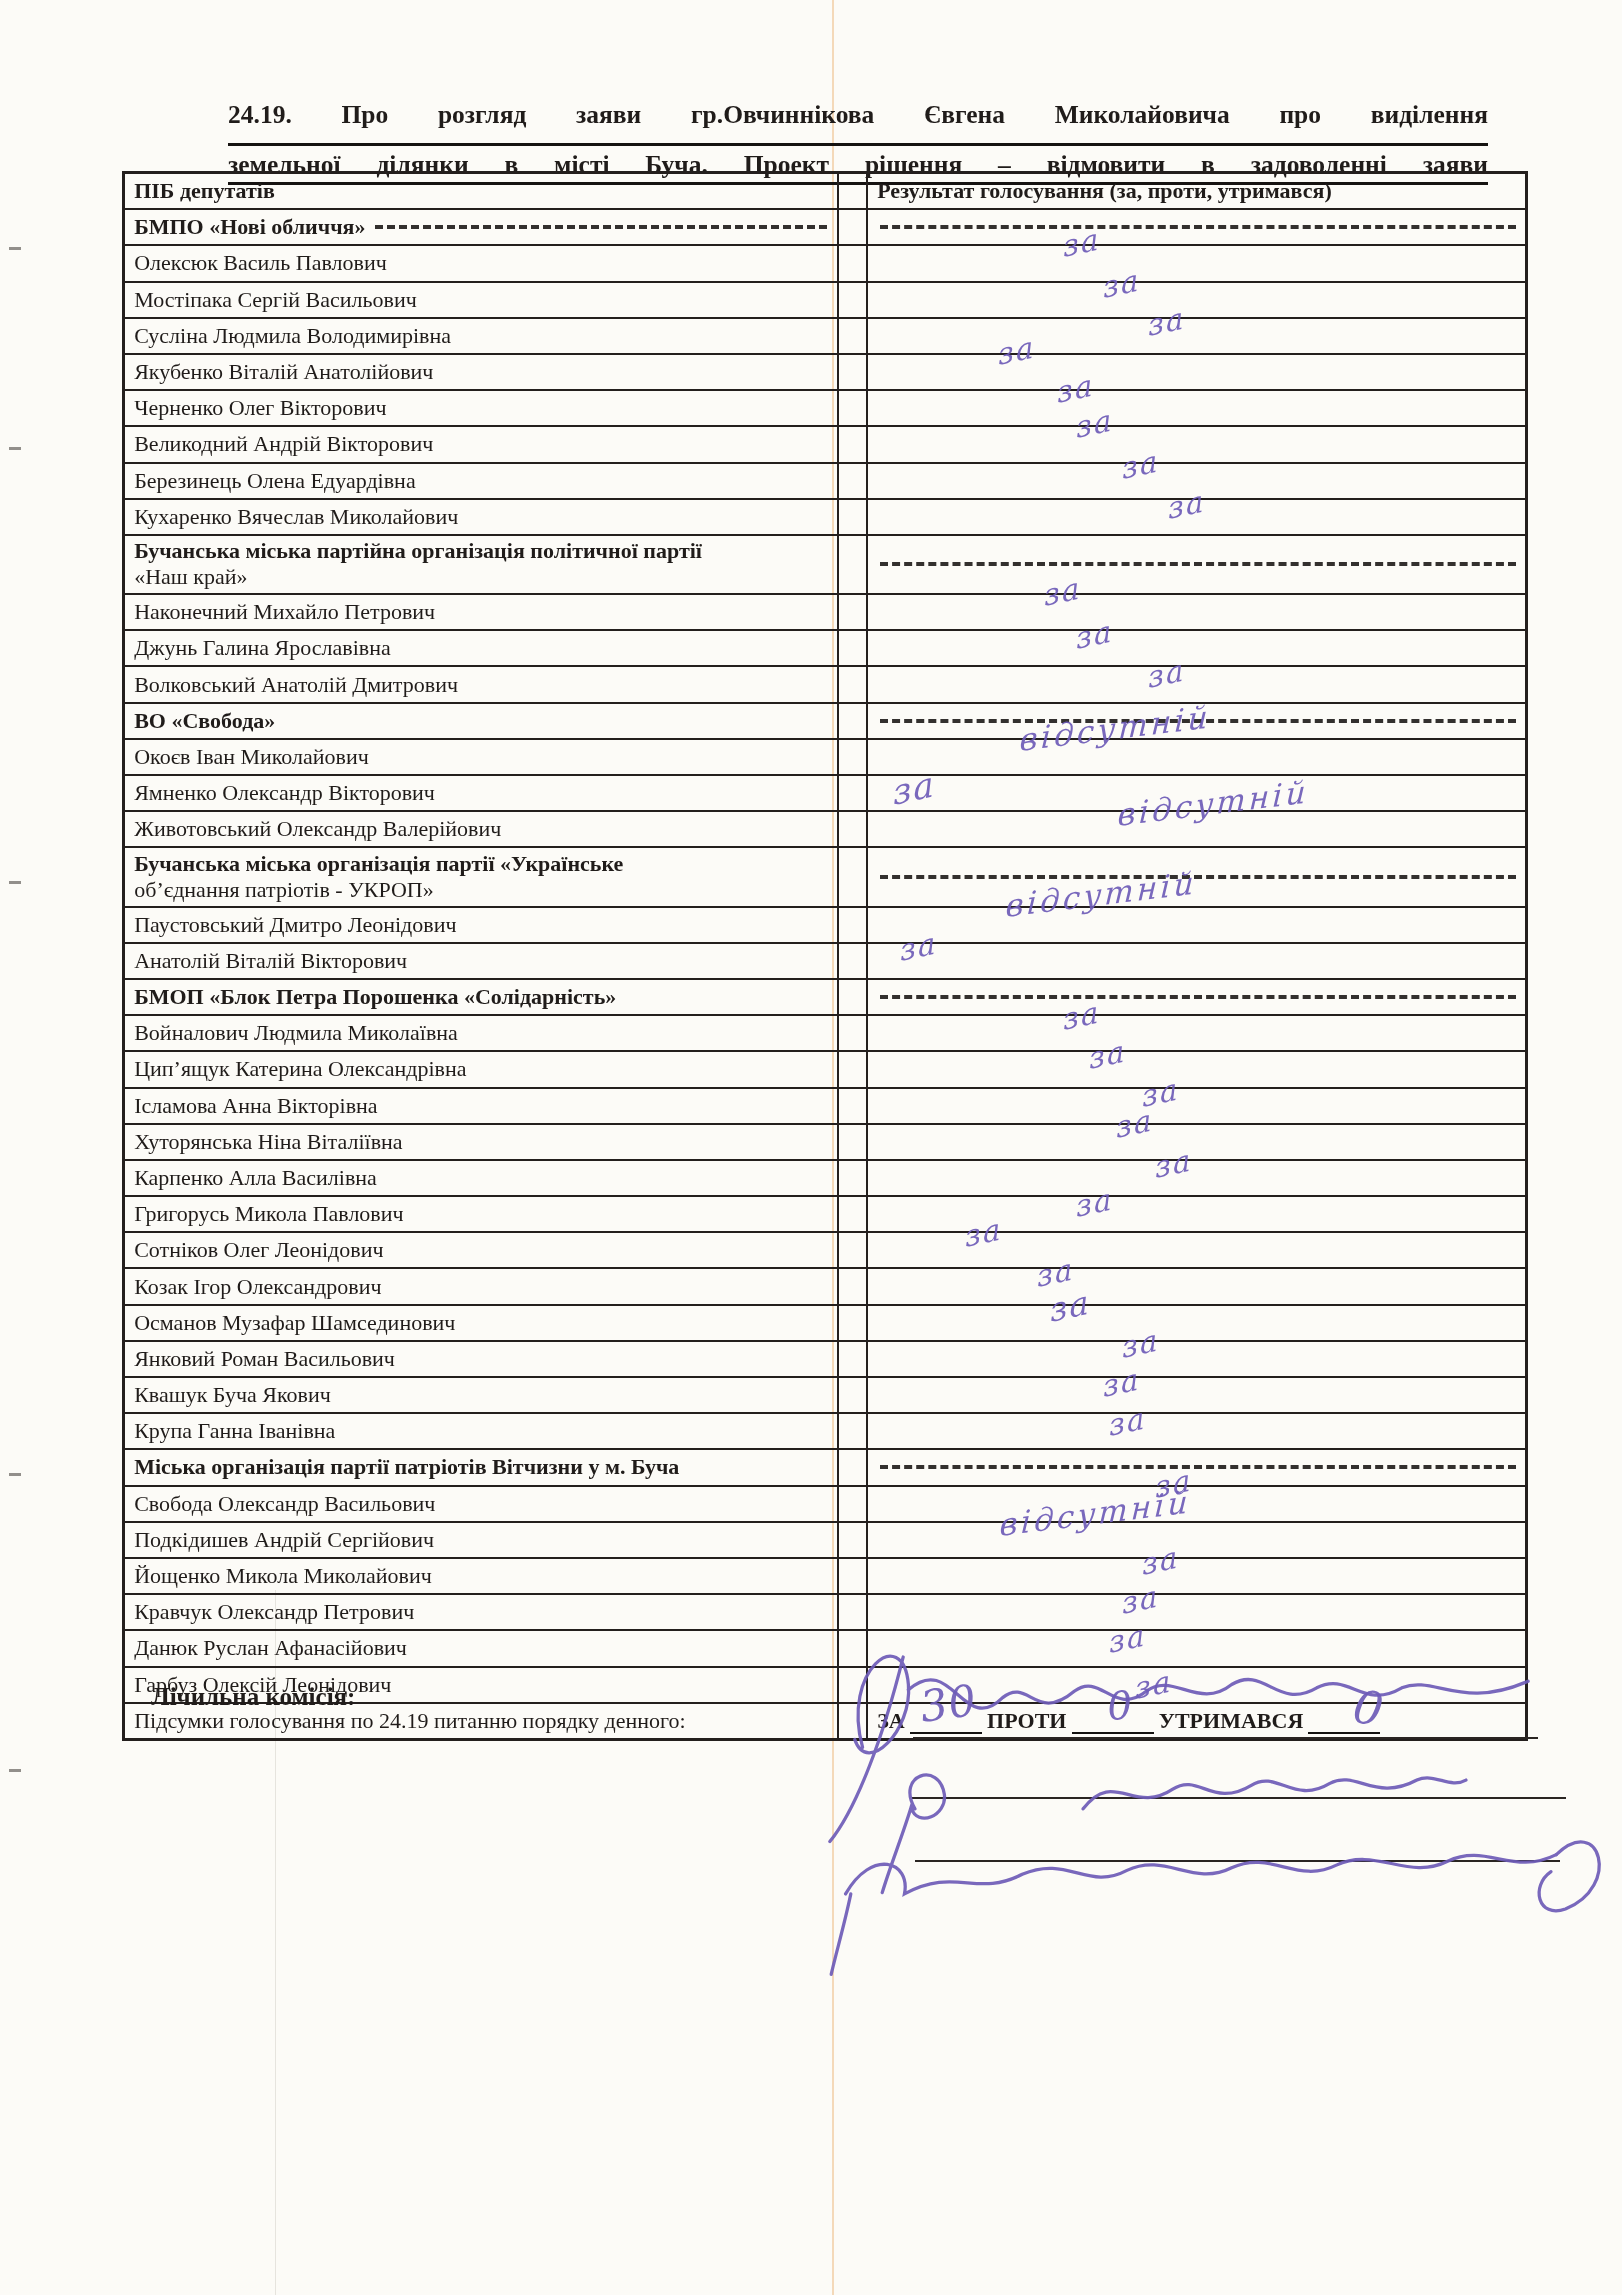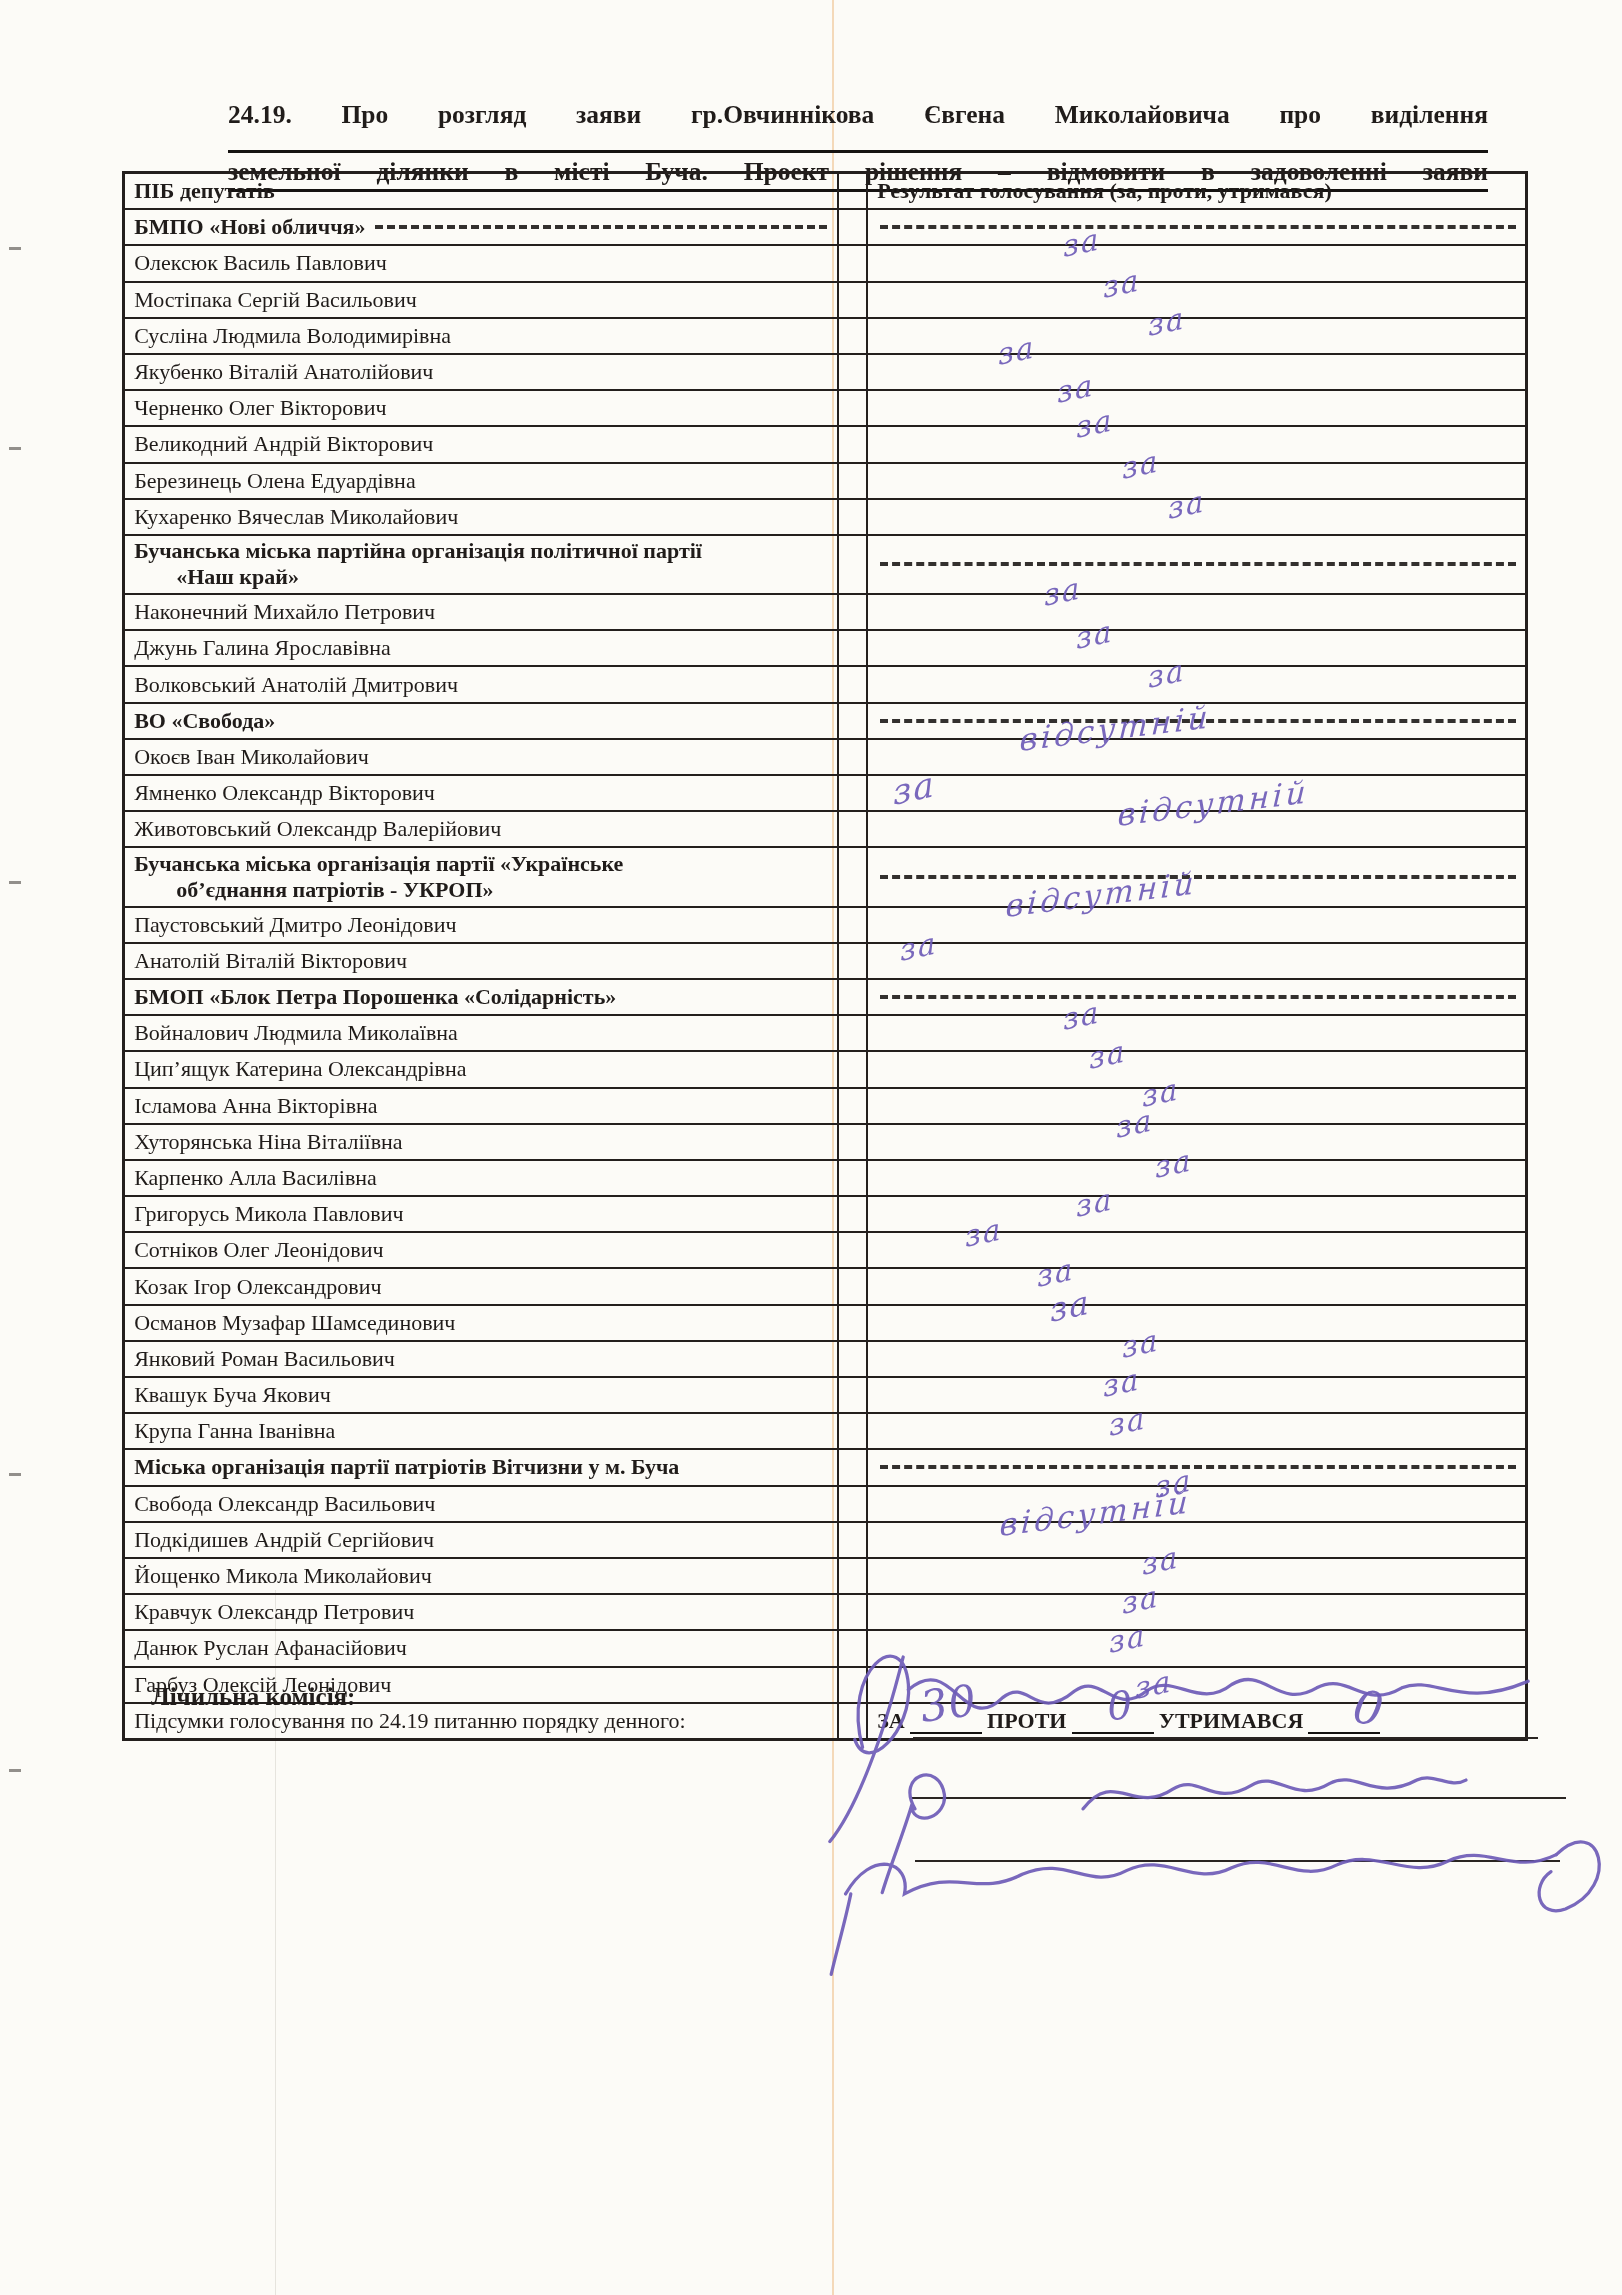--- a/index.html
+++ b/index.html
@@ -23,21 +23,21 @@
   .edge-tick{position:absolute;left:9.2px;width:11.8px;height:3.3px;background:#3a3633;opacity:.55;}
 
   
   .title{
     position:absolute;left:228px;top:98px;width:1260px;
     font-weight:bold;font-size:25.5px;line-height:33px;
   }
   .title .t1{
     text-align:justify;text-align-last:justify;
     border-bottom:3.9px solid #161311;
-    padding-bottom:19px;
+    padding-bottom:12px;
   }
   .title .t2{
     display:inline-block;
     border-bottom:3.9px solid #161311;
     padding-bottom:0.7px;
     margin-top:2px;
     text-align:justify;text-align-last:justify;
     width:100%;
   }
 
@@ -56,21 +56,21 @@
   }
   table.vote{border:3.9px solid var(--line);}
   td.gap{width:11.8px;padding:0;}
   td.namecol{width:724px;}
   td.rescol{width:648px;overflow:visible;}
   tr.hdr td{font-weight:bold;}
   tr.section td.namecol{font-weight:bold;}
   .flexline{display:flex;align-items:center;}
   .dash{flex:1;height:0;border-bottom:4.6px dashed #231f1d;margin:0 3.9px 0 9.2px;opacity:.92;}
   .dash.full{margin-left:1.3px;}
-  .secline2{font-weight:bold;margin-left:42px;}
+  .secline2{font-weight:normal;}
 
   
   .hw{
     position:absolute;
     font-family:"DejaVu Serif", serif;
     font-style:italic;
     color:var(--ink);
     font-size:30px;
     letter-spacing:2px;
     transform:rotate(-12deg) skewX(-8deg);

